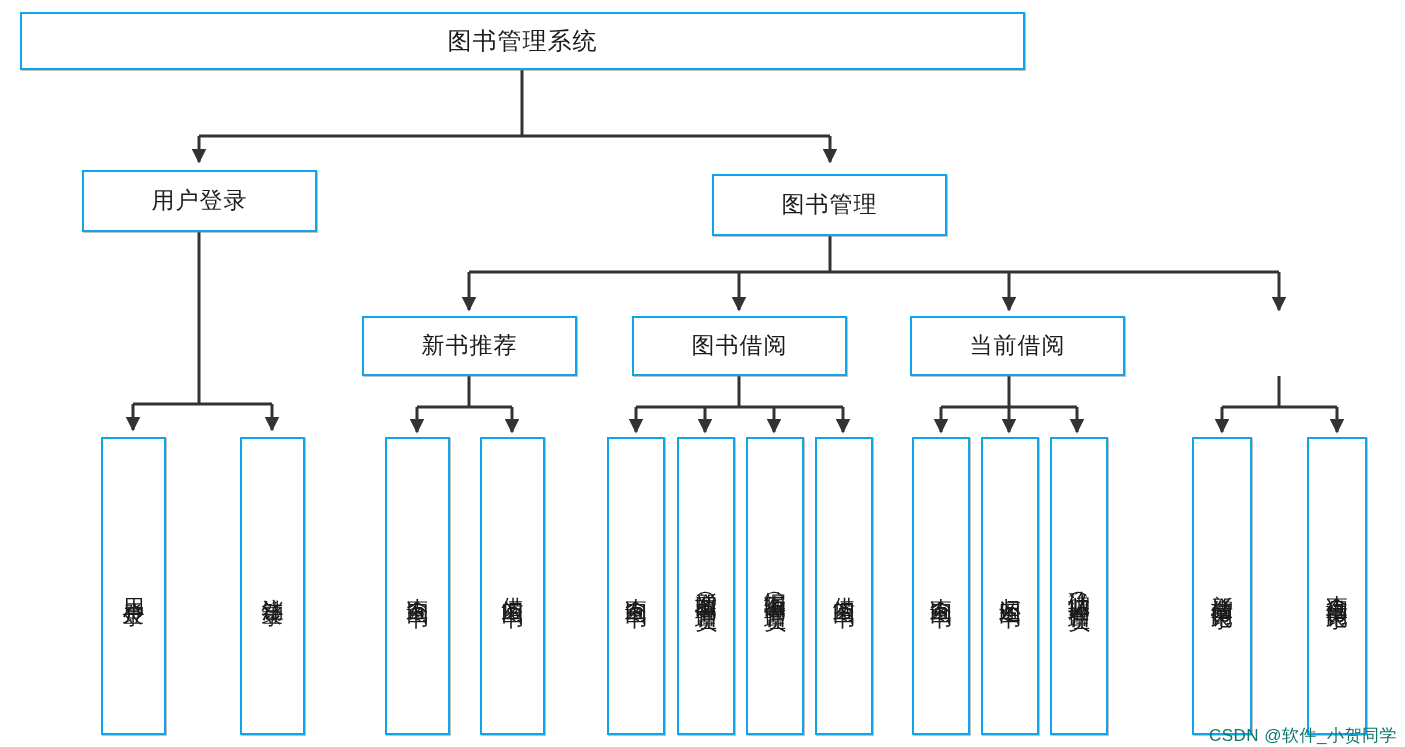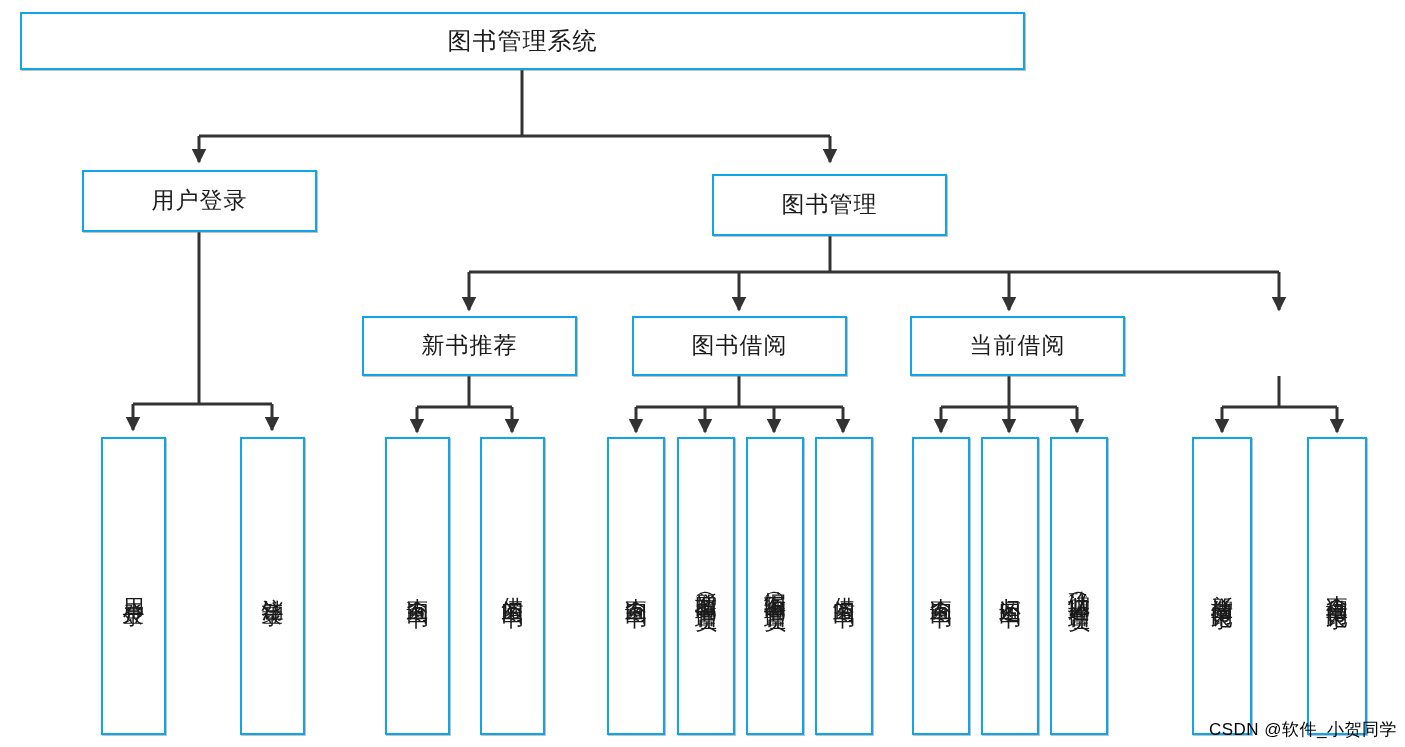--- a/index.html
+++ b/index.html
@@ -64,23 +64,23 @@
     text-orientation: upright;
     font-size: 22px;
     line-height: 1.0;
     letter-spacing: 3px;
     white-space: nowrap;
     max-height: 100%;
   }
   .watermark {
     position: absolute;
     right: 8px;
-    bottom: 6px;
+    bottom: 0;
     font-size: 17px;
-    color: #000000;
+    color: #0f766e;
     letter-spacing: 0.5px;
     white-space: nowrap;
     z-index: 3;
     user-select: none;
   }
 </style>
 </head>
 <body>
 
 <div id="canvas">

